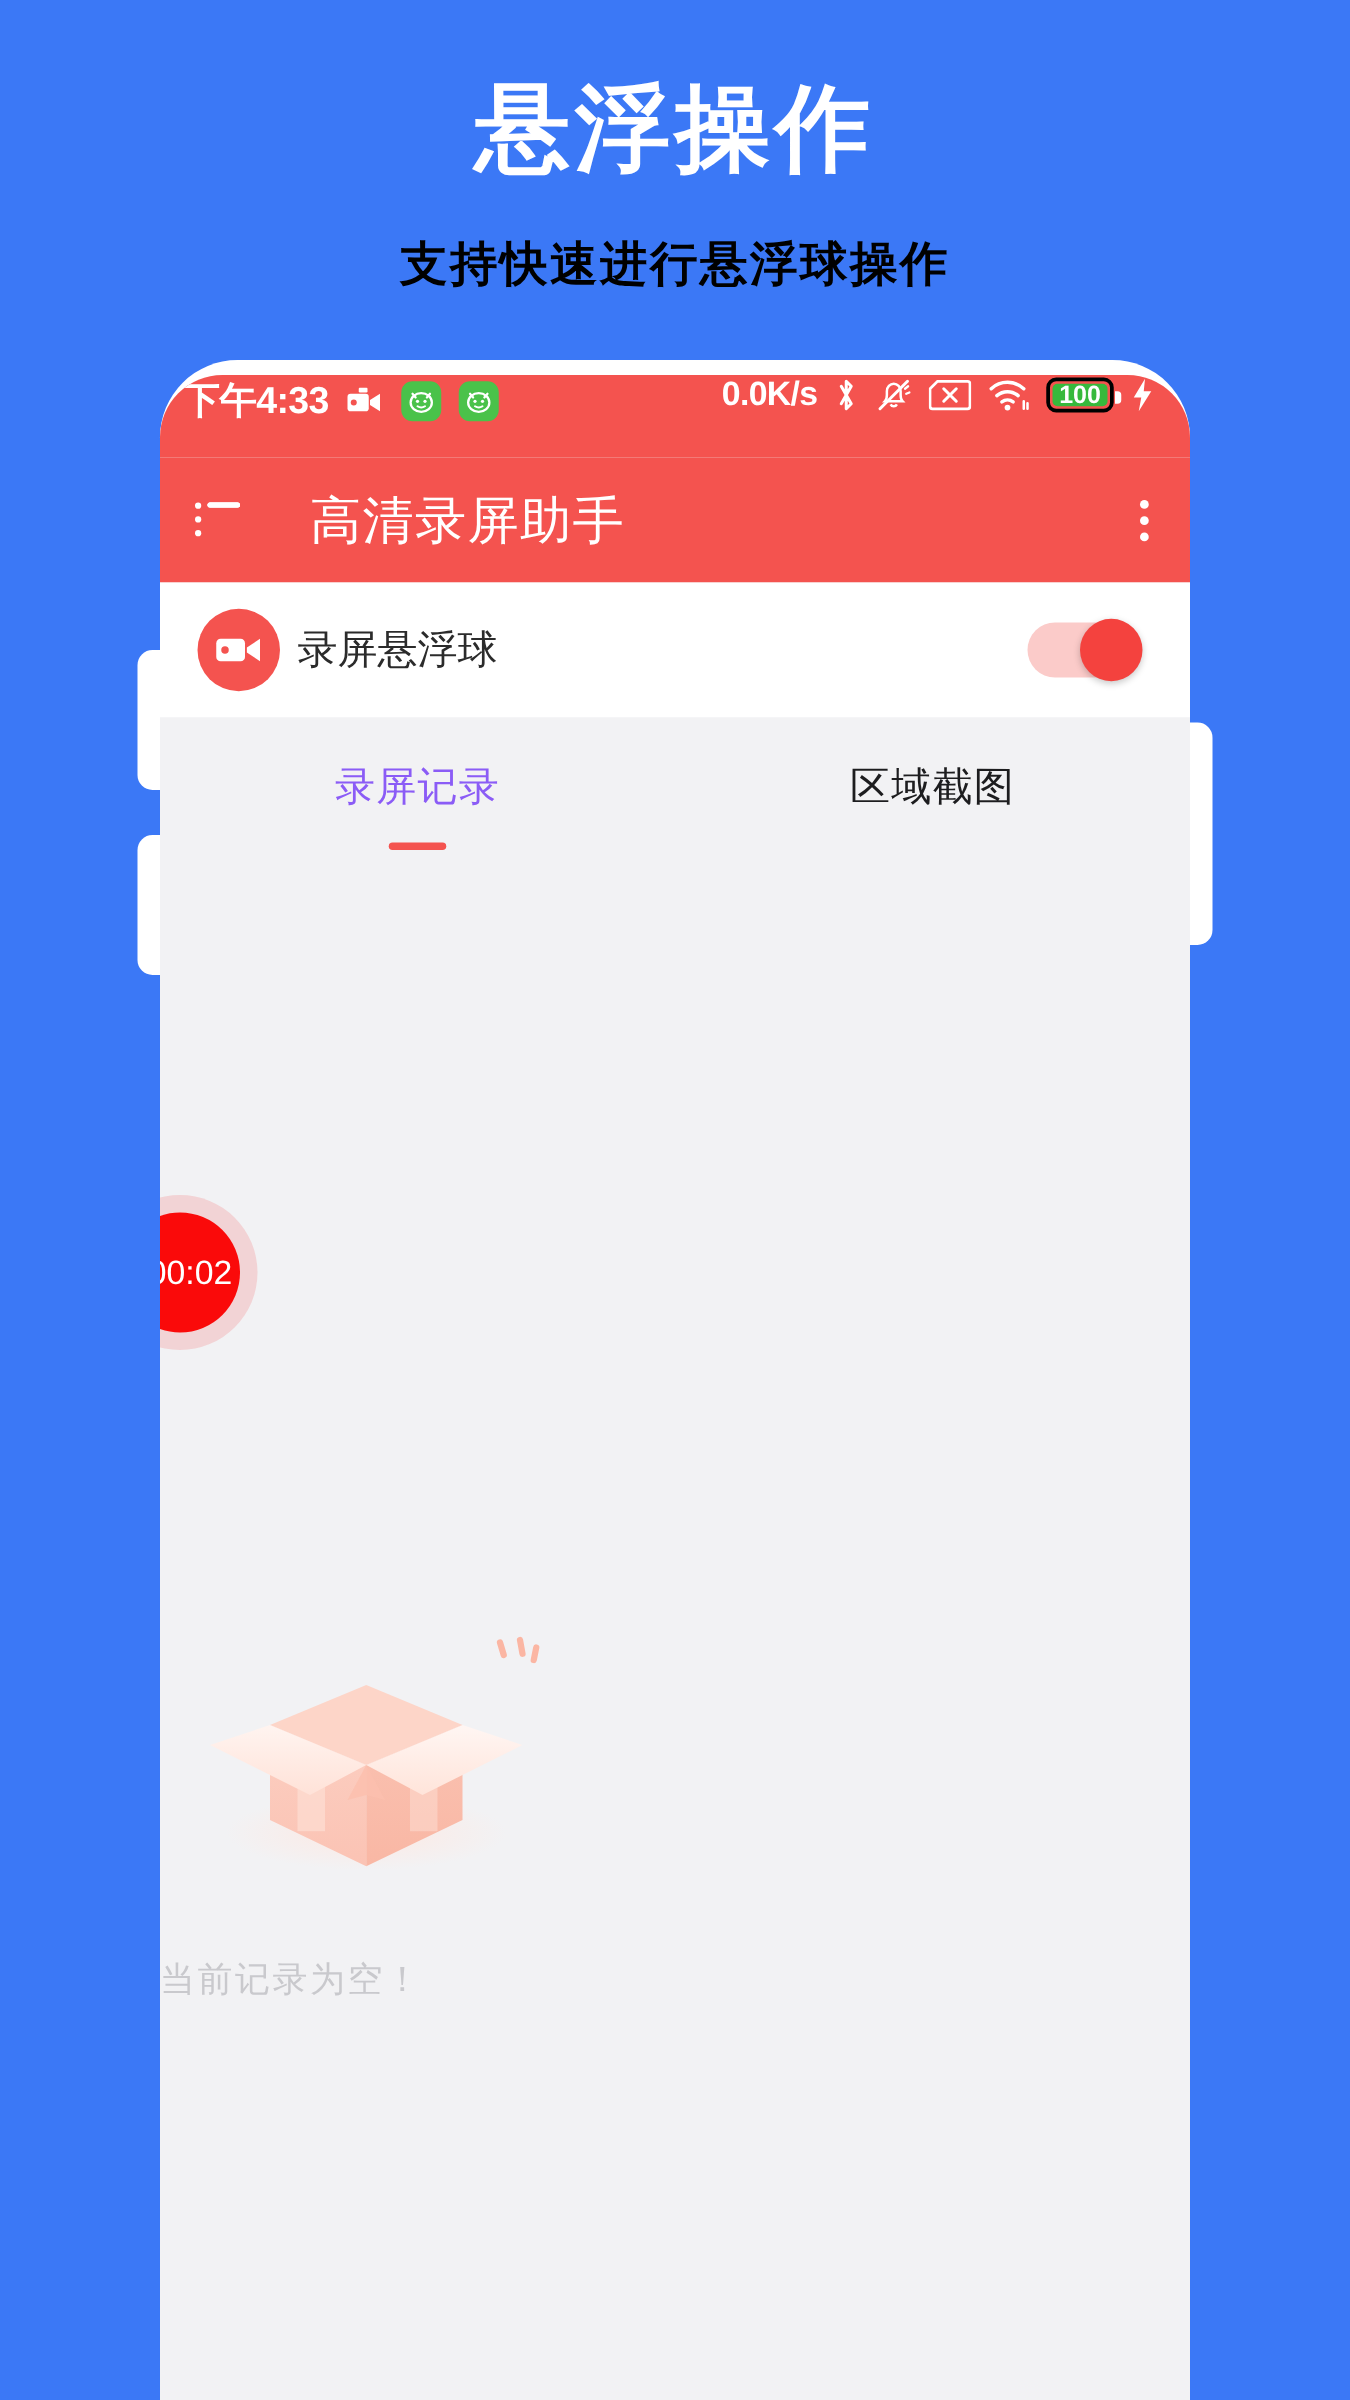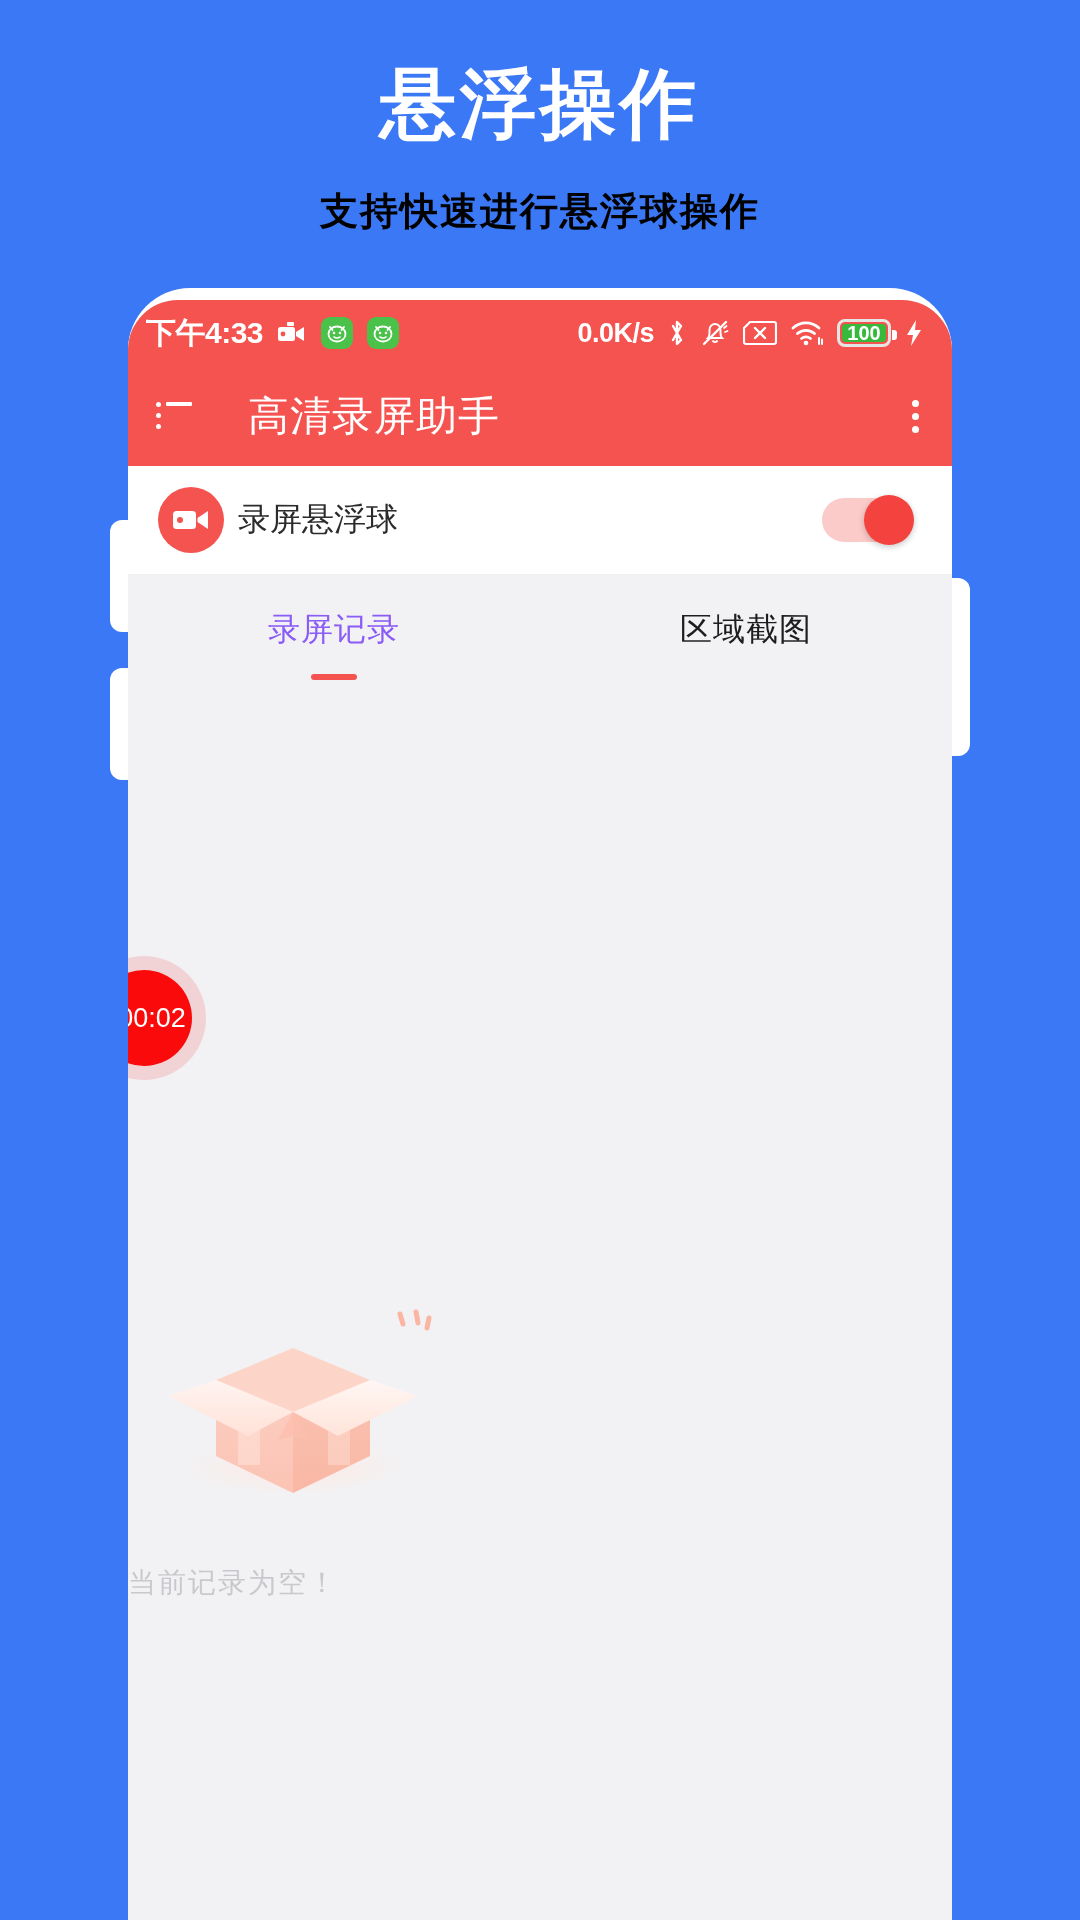--- a/index.html
+++ b/index.html
@@ -69,21 +69,21 @@
     overflow: hidden;
     border-radius: 50px 50px 0 0;
     background: #f2f2f4;
   }
 
   
   .statusbar {
     height: 66px;
     background: #f4534f;
     display: flex;
-    align-items: center;
+    align-items: flex-start;
     padding: 0 28px 0 18px;
     color: #ffffff;
     position: relative;
   }
   .sb-left { display: flex; align-items: center; gap: 14px; }
   .sb-time {
     font-size: 30px;
     font-weight: bold;
     letter-spacing: -0.5px;
     white-space: nowrap;
@@ -96,21 +96,21 @@
 
   .appicon {
     width: 32px; height: 32px;
     background: #4ac24a;
     border-radius: 9px;
     display: flex; align-items: center; justify-content: center;
   }
 
   .battery {
     width: 54px; height: 28px;
-    border: 3px solid #e5e5e5;
+    border: 3px solid #000000;
     border-radius: 8px;
     position: relative;
     display: flex; align-items: center; justify-content: center;
   }
   .battery::after {
     content: "";
     position: absolute;
     right: -9px; top: 8px;
     width: 5px; height: 10px;
     background: #ffffff;

